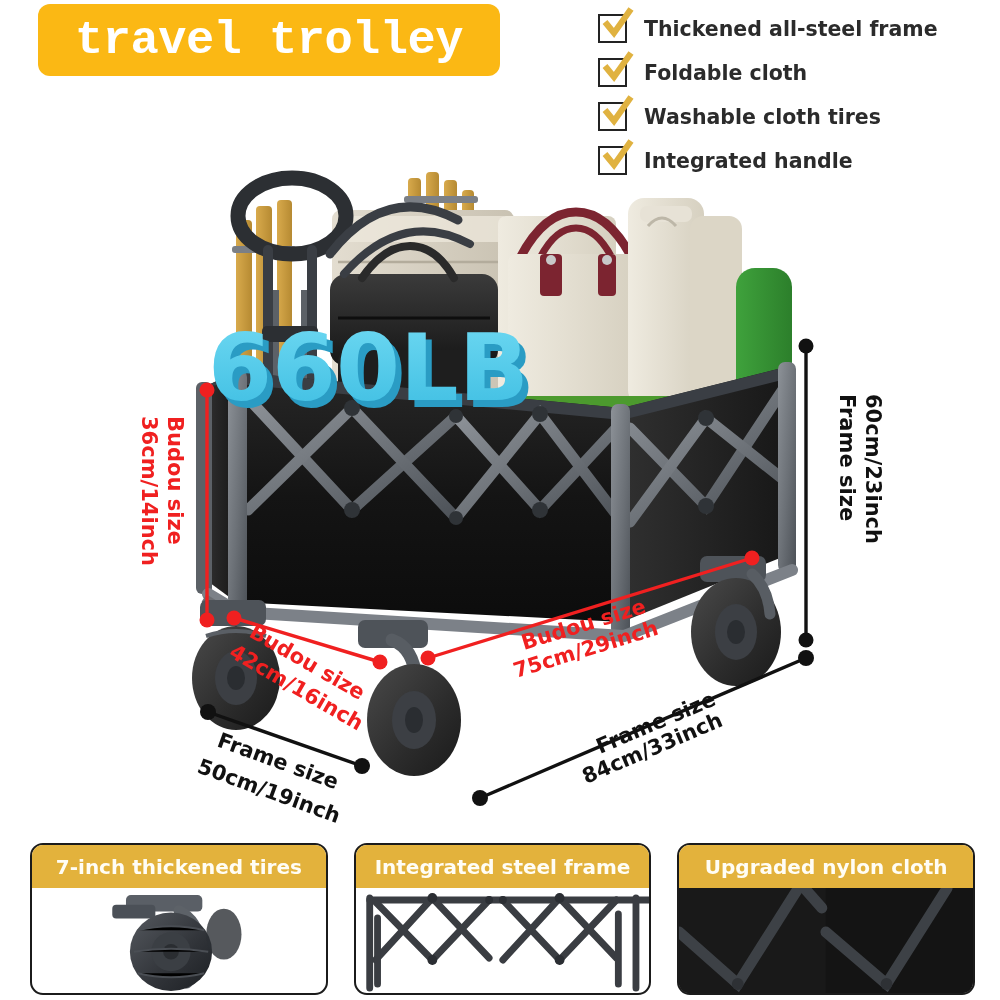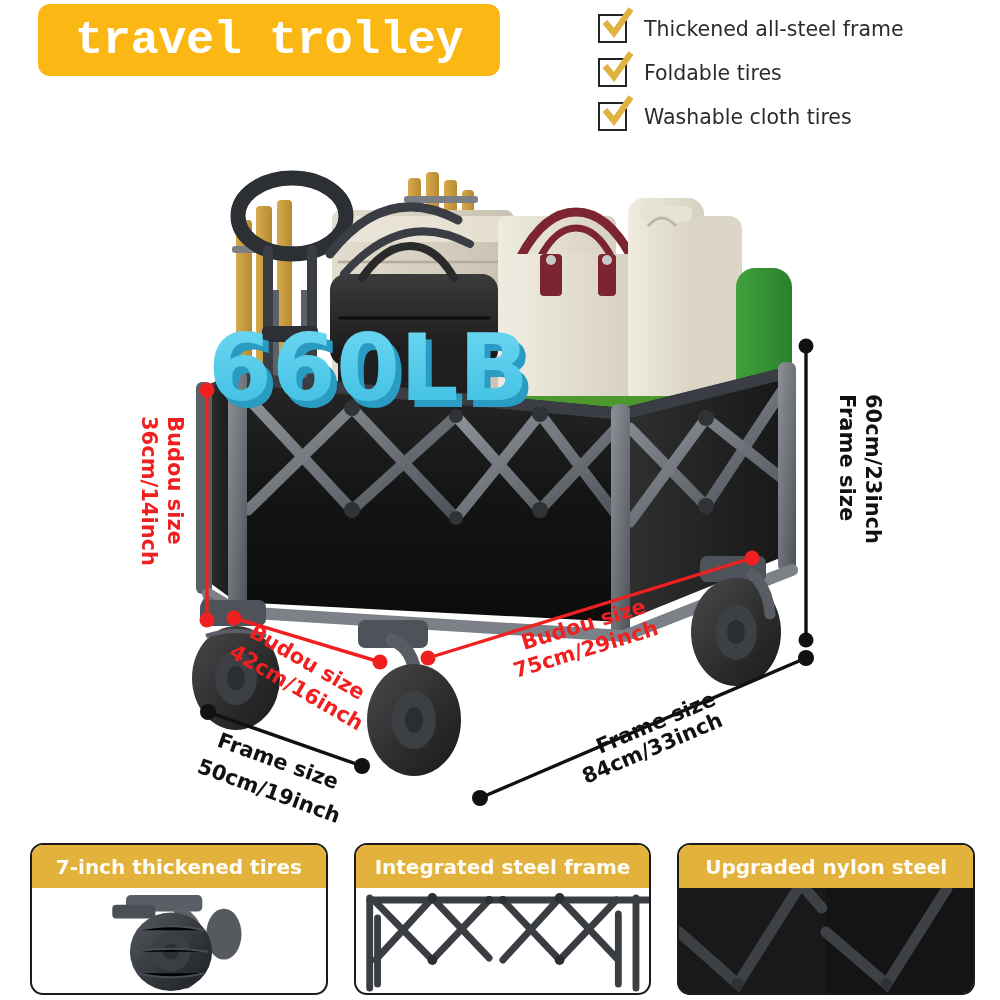--- a/index.html
+++ b/index.html
@@ -19,21 +19,21 @@
     display:flex; align-items:center; justify-content:center;
   }
   #title-banner .txt{
     color:#FFFFFF; font-size:47px; font-weight:bold; letter-spacing:-0.5px;
     font-family:Liberation Mono, monospace; line-height:1;
     white-space:nowrap;
   }
 
   
   #feature-list{ position:absolute; left:598px; top:8px; width:395px; }
-  .feat-row{ display:flex; align-items:center; height:41px; margin-bottom:3px; position:relative; }
+  .feat-row{ display:flex; align-items:center; height:41px; margin-bottom:3px; position:relative;font-weight:bold; }
   .chk-box{
     position:relative; width:29px; height:29px; flex:0 0 29px;
     border:2.6px solid #232323; background:transparent;
   }
   .chk-mark{
     position:absolute; left:1px; top:-9px; width:33px; height:33px;
     pointer-events:none;
   }
   .feat-label{
     margin-left:17px; font-size:20.5px; color:#2b2b2b;
@@ -88,32 +88,40 @@
       </span>
       <span class="feat-label">Thickened all-steel frame</span>
     </div>
 
     <div class="feat-row">
       <span class="chk-box">
         <svg class="chk-mark" viewBox="0 0 33 33">
           <path d="M4 15 L13 26 L30 2" fill="none" stroke="#E0B240" stroke-width="6.2" stroke-linecap="butt" stroke-linejoin="miter"></path>
         </svg>
       </span>
-      <span class="feat-label">Foldable tires</span>
+      <span class="feat-label">Foldable cloth</span>
     </div>
 
     <div class="feat-row">
       <span class="chk-box">
         <svg class="chk-mark" viewBox="0 0 33 33">
           <path d="M4 15 L13 26 L30 2" fill="none" stroke="#E0B240" stroke-width="6.2" stroke-linecap="butt" stroke-linejoin="miter"></path>
         </svg>
       </span>
       <span class="feat-label">Washable cloth tires</span>
     </div>
 
+    <div class="feat-row">
+      <span class="chk-box">
+        <svg class="chk-mark" viewBox="0 0 33 33">
+          <path d="M4 15 L13 26 L30 2" fill="none" stroke="#E0B240" stroke-width="6.2" stroke-linecap="butt" stroke-linejoin="miter"></path>
+        </svg>
+      </span>
+      <span class="feat-label">Integrated handle</span>
+    </div>
 
   </div>
 
   <svg id="product-figure" viewBox="0 0 1000 700">
 
     <defs>
       <linearGradient id="gFrame" x1="0" y1="0" x2="1" y2="1">
         <stop offset="0%" stop-color="#8d9298"></stop>
         <stop offset="55%" stop-color="#6b7076"></stop>
         <stop offset="100%" stop-color="#4c5157"></stop>
@@ -410,21 +418,21 @@
               <circle cx="208" cy="10" r="5"></circle>
             <circle cx="136" cy="12" r="4"></circle>
               <circle cx="150" cy="12" r="4"></circle>
           </g>
         </svg>
       </div>
     </div>
 
     <div class="panel">
       <div class="panel-head">
-        <span class="ptxt">Upgraded nylon steel</span>
+        <span class="ptxt">Upgraded nylon cloth</span>
       </div>
       <div class="panel-body dark">
         <svg viewBox="0 0 300 105" width="100%" height="100%" preserveAspectRatio="none">
           <rect x="0" y="0" width="300" height="105" fill="#141414"></rect>
           <rect x="0" y="0" width="150" height="105" fill="#191919"></rect>
           <g stroke="#3d4146" stroke-width="11" fill="none" stroke-linecap="round">
             <path d="M0 44 L60 96 L122 0"></path>
             <path d="M150 44 L212 96 L274 0"></path>
             <path d="M128 0 L146 20"></path>
           </g>

